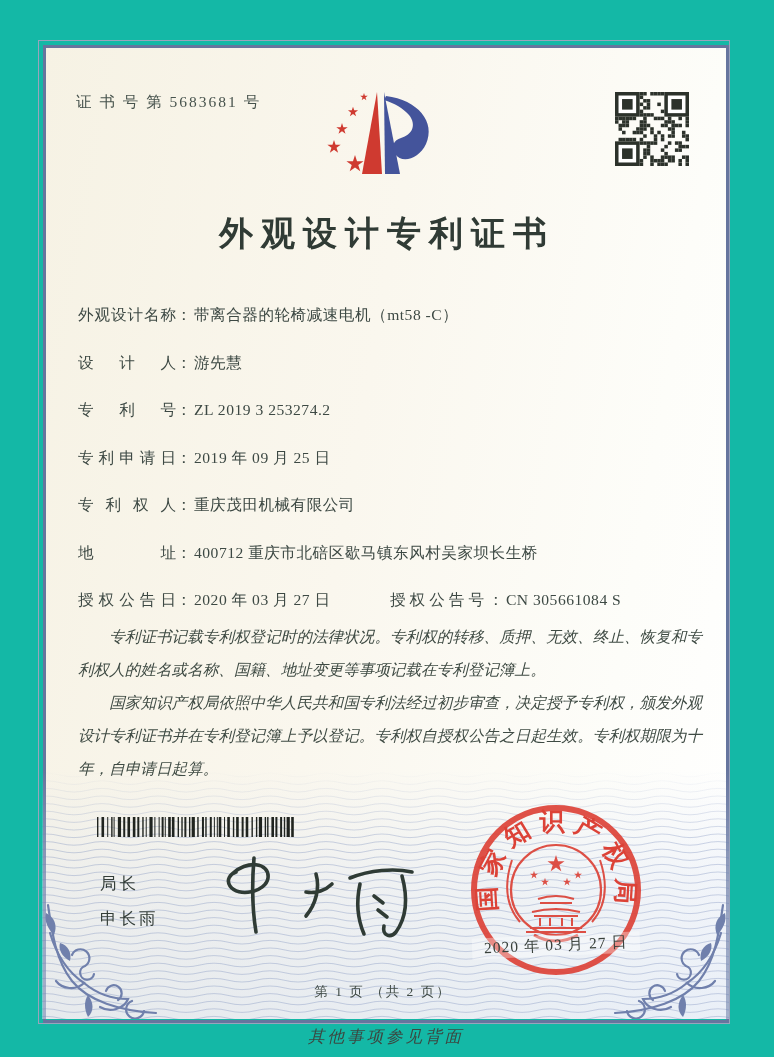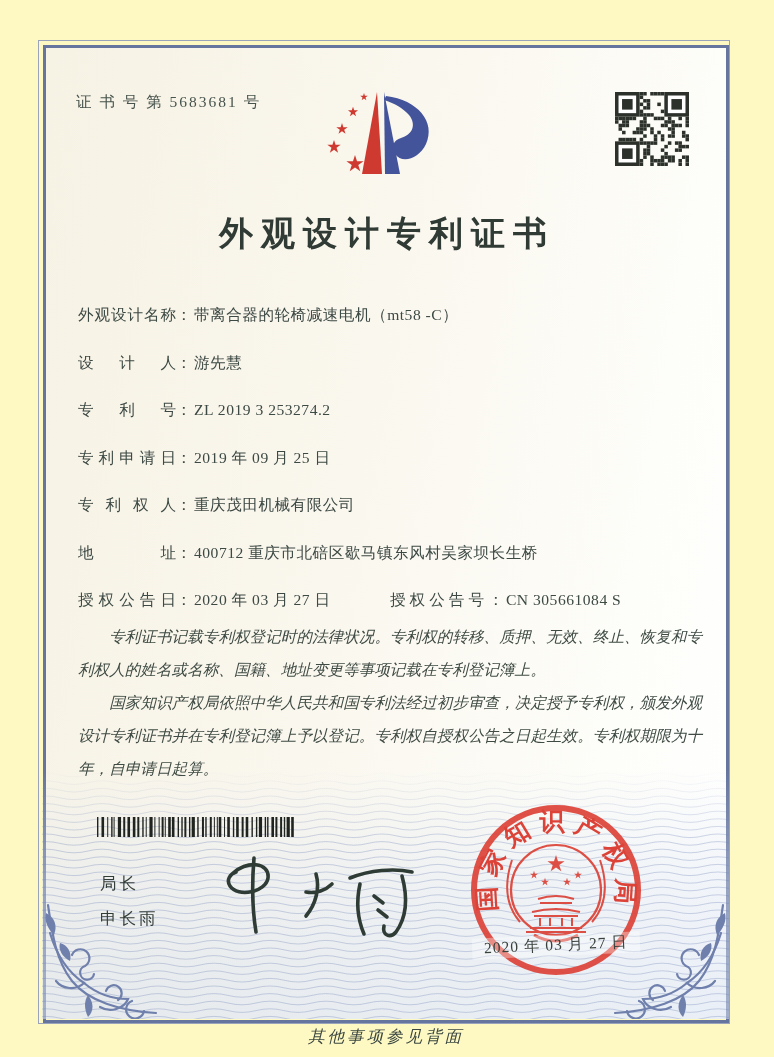--- a/index.html
+++ b/index.html
@@ -1,17 +1,17 @@
 <!DOCTYPE html>
 <html><head>
 <meta charset="utf-8">
 <style>
   html,body{margin:0;padding:0;}
   body{background:#d8d4c6;font-family:"Liberation Serif","DejaVu Serif",serif;}
-  .page{position:relative;width:774px;height:1057px;background:#fef9c3;overflow:hidden;}
+  .page{position:relative;width:774px;height:1057px;background:#14b8a6;overflow:hidden;}
   .sheet{position:absolute;left:44px;top:46px;width:683px;height:973px;
          background:linear-gradient(100deg,#f6f2e4 0%,#faf7ee 45%,#fdfdf9 80%,#ffffff 100%);}
   .frame-outer{position:absolute;left:38px;top:40px;width:690px;height:982px;
          border:1.5px solid #9aa3bc;}
   .frame-inner{position:absolute;left:43px;top:45px;width:680px;height:972px;
          border:3px solid #66759e;}
   .cert-no{position:absolute;left:76px;top:92px;font-size:15.5px;color:#47534d;
          letter-spacing:2px;}
   .logo{position:absolute;left:320px;top:84px;}
   .qr{position:absolute;left:615px;top:92px;}
@@ -412,14 +412,15 @@
           <path d="M62 126 H114 M58 130 H118"></path>
           <path d="M44 58 C36 82 38 104 52 120"></path>
           <path d="M132 58 C140 82 138 104 124 120"></path>
           <path d="M66 133 C80 141 96 141 110 133" stroke-width="3"></path>
         </g>
       </g>
     </svg>
     <div class="seal-date">2020 年 03 月 27 日</div>
   </div>
 
+  <div class="page-num">第 1 页 （共 2 页）</div>
   <div class="back-note">其他事项参见背面</div>
 </div>
 
 </body></html>

